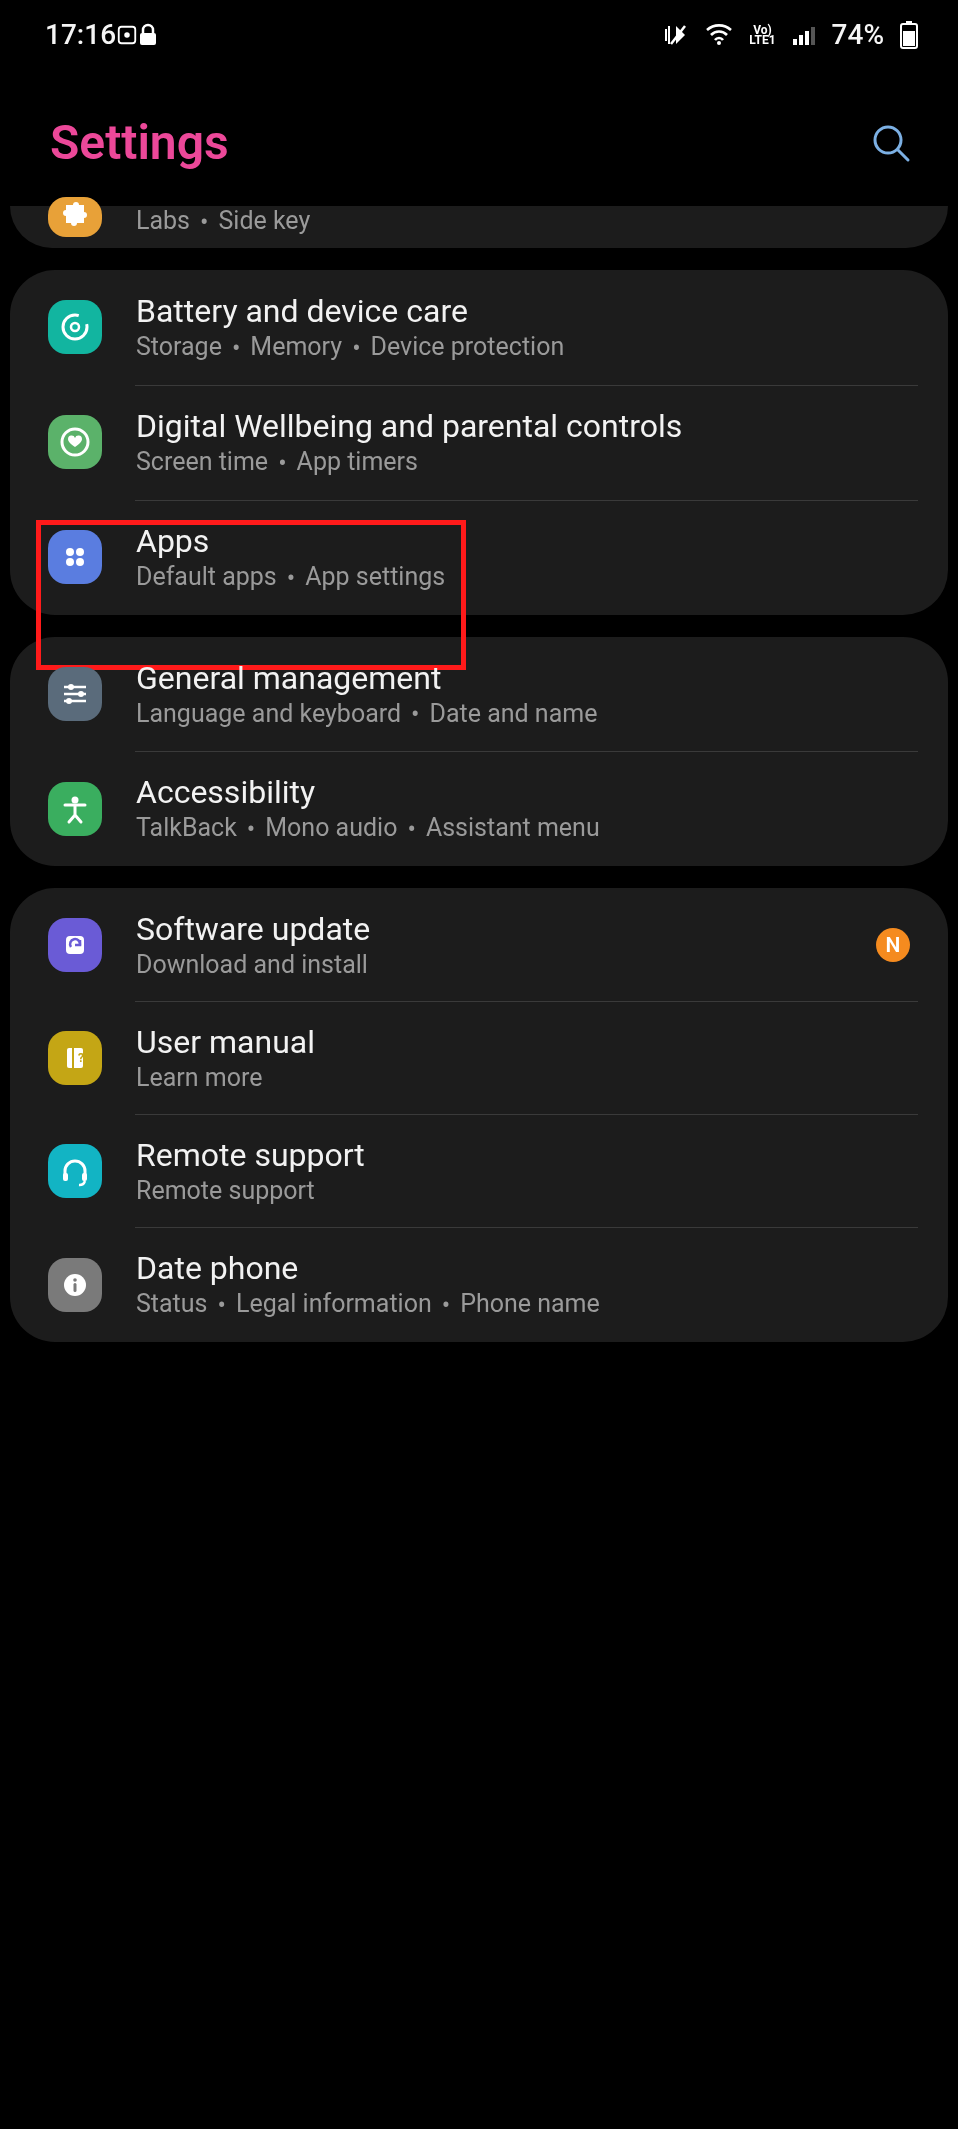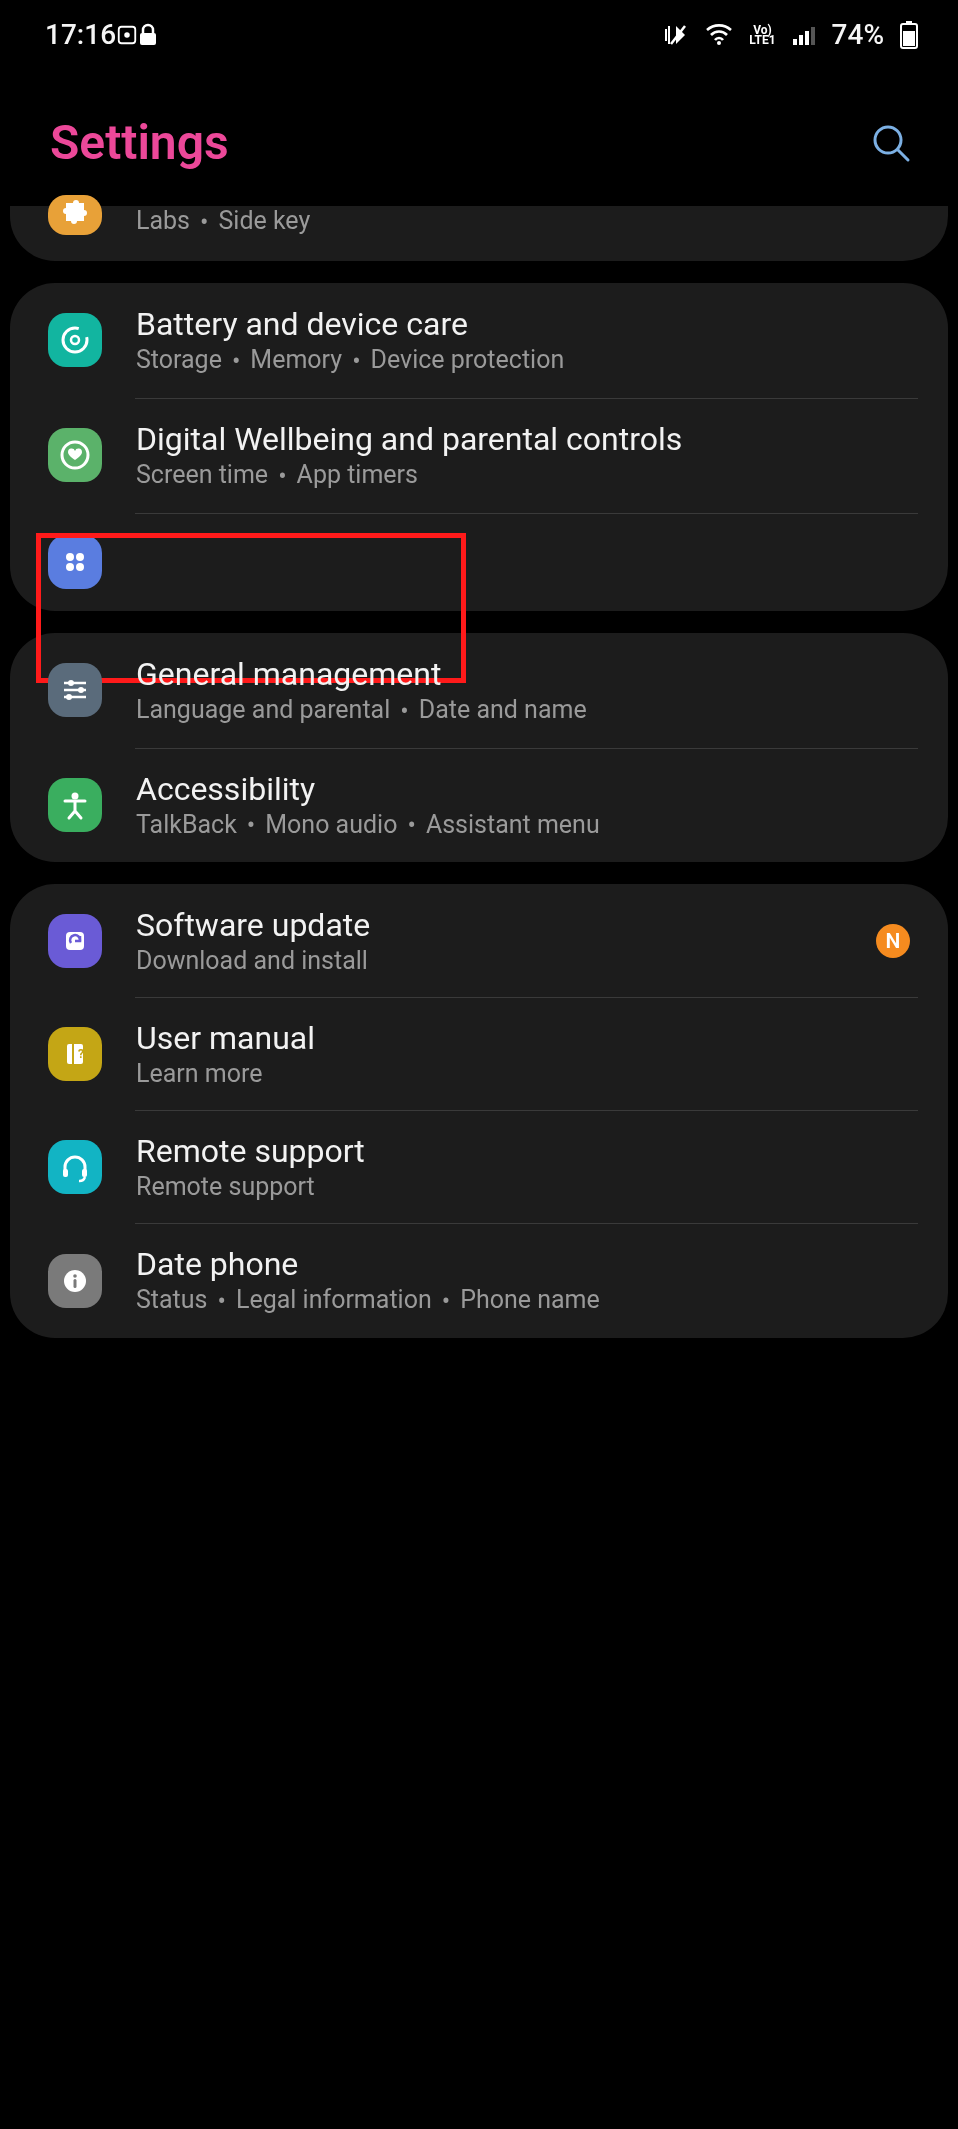--- a/index.html
+++ b/index.html
@@ -134,22 +134,22 @@
   .ic-slate    { background: #5a6b7b; }
   .ic-green2   { background: #3aae5f; }
   .ic-purple   { background: #6a5bd6; }
   .ic-gold     { background: #c4a615; }
   .ic-cyan     { background: #12b4c4; }
   .ic-gray     { background: #7a7a7a; }
 
   
   .row-cut {
     padding-top: 0;
-    padding-bottom: 24px;
-    align-items: center;
+    padding-bottom: 11px;
+    align-items: flex-end;
   }
   .row-cut .row-icon {
     margin-top: -12px;
     height: 40px;
     align-items: flex-start;
   }
 </style>
 </head>
 <body>
 
@@ -259,41 +259,47 @@
     </div>
   </div>
   <div class="row">
     <div class="row-icon ic-blue">
       <svg width="30" height="30" viewBox="0 0 30 30">
           <circle cx="10" cy="10" r="4" fill="#fff"></circle>
           <circle cx="20" cy="10" r="4" fill="#fff"></circle>
           <circle cx="10" cy="20" r="4" fill="#fff"></circle>
           <circle cx="20" cy="20" r="4" fill="#fff"></circle>
         </svg>
+    </div>
+    <div class="row-text">
+      <div class="row-title">Apps</div>
+      <div class="row-sub">
+        <span>Default apps</span><span class="dot">•</span><span>App settings</span>
+      </div>
     </div>
   </div>
   <div class="highlight-frame"></div>
 </div>
 
 <div class="group">
   <div class="row">
     <div class="row-icon ic-slate">
       <svg width="32" height="32" viewBox="0 0 32 32">
           <line x1="5" y1="9" x2="27" y2="9" stroke="#fff" stroke-width="2.5"></line>
           <circle cx="12" cy="9" r="3" fill="#fff"></circle>
           <line x1="5" y1="16" x2="27" y2="16" stroke="#fff" stroke-width="2.5"></line>
           <circle cx="22" cy="16" r="3" fill="#fff"></circle>
           <line x1="5" y1="23" x2="27" y2="23" stroke="#fff" stroke-width="2.5"></line>
           <circle cx="10" cy="23" r="3" fill="#fff"></circle>
         </svg>
     </div>
     <div class="row-text">
       <div class="row-title">General management</div>
       <div class="row-sub">
-        <span>Language and parental</span><span class="dot">•</span><span>Date and name</span>
+        <span>Language and keyboard</span><span class="dot">•</span><span>Date and name</span>
       </div>
     </div>
   </div>
   <div class="row">
     <div class="row-icon ic-green2">
       <svg width="32" height="32" viewBox="0 0 32 32">
           <circle cx="16" cy="7" r="3.5" fill="#fff"></circle>
           <path d="M6 12 L26 12 M16 12 V22 M16 22 L10 29 M16 22 L22 29" stroke="#fff" stroke-width="3" stroke-linecap="round"></path>
         </svg>
     </div>

